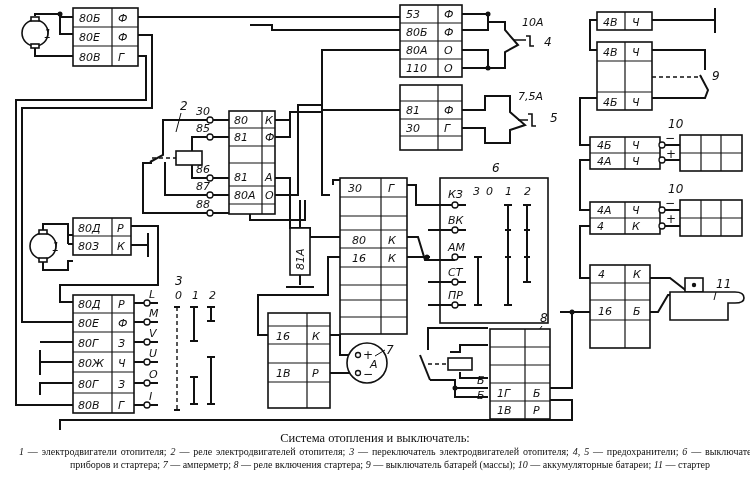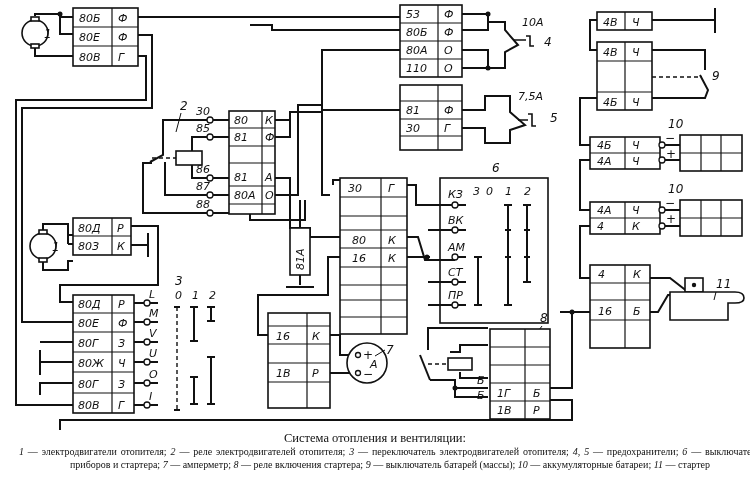--- a/index.html
+++ b/index.html
@@ -440,14 +440,14 @@
   </g>
   <g>
     <rect class="box" x="685" y="278" width="18" height="14"></rect>
     <circle class="dot" cx="694" cy="285" r="2.2"></circle>
     <path class="box" d="M670,292 L735,292 Q744,292 744,298 Q744,303 735,303 L728,303 L728,320 L670,320 Z"></path>
     <text class="num" x="716" y="288">11</text>
     <line class="w" x1="716" y1="292" x2="714" y2="300" style="stroke-width:1"></line>
   </g>
 </svg>
 
-<div class="caption cap-title">Система отопления и вентиляции:</div>
+<div class="caption cap-title">Система отопления и выключатель:</div>
 <div class="caption cap-text" id="legend"><span><i>1</i><span> — электродвигатели отопителя; </span></span><span><i>2</i><span> — реле электродвигателей отопителя; </span></span><span><i>3</i><span> — переключатель электродвигателей отопителя; </span></span><span><i>4, 5</i><span> — предохранители; </span></span><span><i>6</i><span> — выключатель приборов и стартера; </span></span><span><i>7</i><span> — амперметр; </span></span><span><i>8</i><span> — реле включения стартера; </span></span><span><i>9</i><span> — выключатель батарей (массы); </span></span><span><i>10</i><span> — аккумуляторные батареи; </span></span><span><i>11</i><span> — стартер</span></span></div>
 
 </body></html>

